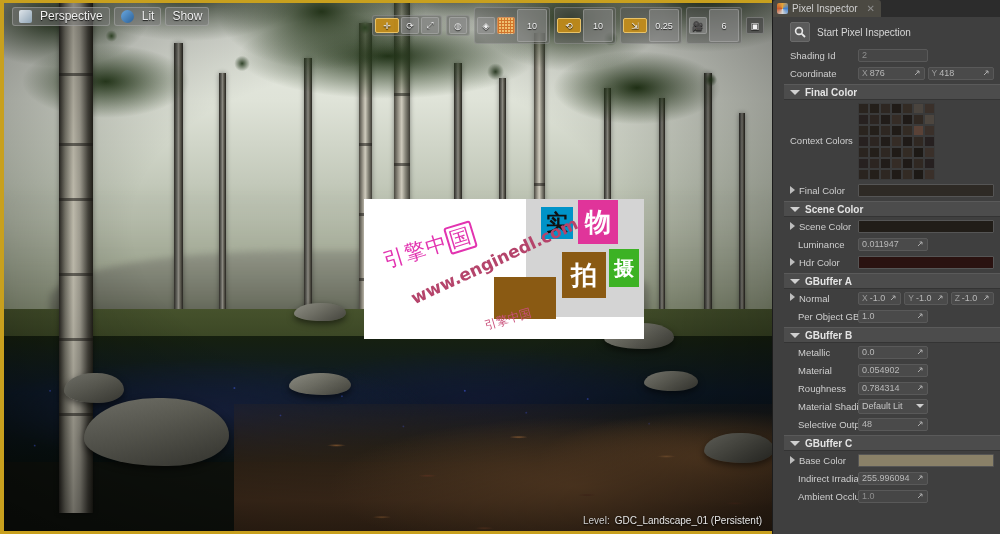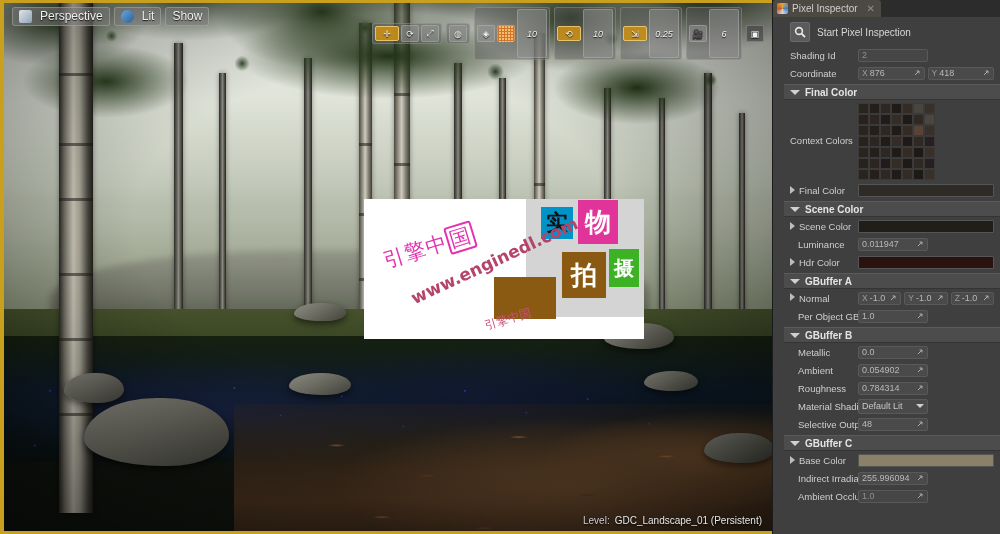--- a/index.html
+++ b/index.html
@@ -111,22 +111,22 @@
           text-shadow:0 1px 1px rgba(0,0,0,.8);}
   .tb-ico{width:13px;height:13px;border-radius:2px;display:inline-block;flex:0 0 auto;
           background:linear-gradient(135deg,#dfe5ea,#8fa4b6);position:relative;}
   .tb-grp{display:flex;align-items:center;gap:2px;background:rgba(90,90,90,.45);
           border:1px solid rgba(190,190,190,.3);border-radius:3px;padding:1px 2px;}
   .tb-sq{width:16px;height:15px;border-radius:2px;background:rgba(150,150,150,.5);
          border:1px solid rgba(210,210,210,.3);position:relative;}
   .tb-sq.sel{background:rgba(199,142,23,.9);border-color:#e8c268;}
   .tb-num{min-width:22px;height:15px;border-radius:2px;background:rgba(150,150,150,.45);
           border:1px solid rgba(210,210,210,.3);color:#f0f0f0;font-size:9px;
-          display:flex;align-items:center;justify-content:center;padding:16px 3px;
-          text-shadow:0 1px 1px rgba(0,0,0,.8);font-style:italic;}
+          display:flex;align-items:center;justify-content:center;padding:8px 3px;
+          text-shadow:0 1px 1px rgba(0,0,0,.8);}
   .glyph{position:absolute;inset:0;display:flex;align-items:center;justify-content:center;
          font-size:9px;color:#f2f2f2;text-shadow:0 1px 1px rgba(0,0,0,.9);}
   .grid-ico{background:
       repeating-linear-gradient(0deg,#d2742a 0 1px,transparent 1px 3px),
       repeating-linear-gradient(90deg,#d2742a 0 1px,transparent 1px 3px),#f0c070;}
 
   
   .vp-status{position:absolute;right:10px;bottom:5px;z-index:30;color:#e6e6e6;font-size:10px;
              text-shadow:0 1px 2px rgba(0,0,0,.95);display:flex;gap:5px;}
   .vp-status .lbl{color:#cfcfcf;}
@@ -570,21 +570,21 @@
             <span class="txt">0.0</span>
             <span class="spin">
               <svg width="7" height="9" viewBox="0 0 7 9">
                   <path d="M1 6 L5 2 M5 2 L2.6 2 M5 2 L5 4.4" stroke="#cfcfcf" stroke-width="1" fill="none"></path>
                 </svg></span>
           </span>
             <span style="flex:1"></span>
         </span>
       </div>
       <div class="frow">
-        <span class="fname ind">Ambient</span>
+        <span class="fname ind">Material</span>
         <span class="fval">
           <span class="inp" style="max-width:96px;">
             <span class="txt">0.054902</span>
             <span class="spin">
               <svg width="7" height="9" viewBox="0 0 7 9">
                   <path d="M1 6 L5 2 M5 2 L2.6 2 M5 2 L5 4.4" stroke="#cfcfcf" stroke-width="1" fill="none"></path>
                 </svg></span>
           </span>
             <span style="flex:1"></span>
         </span>

